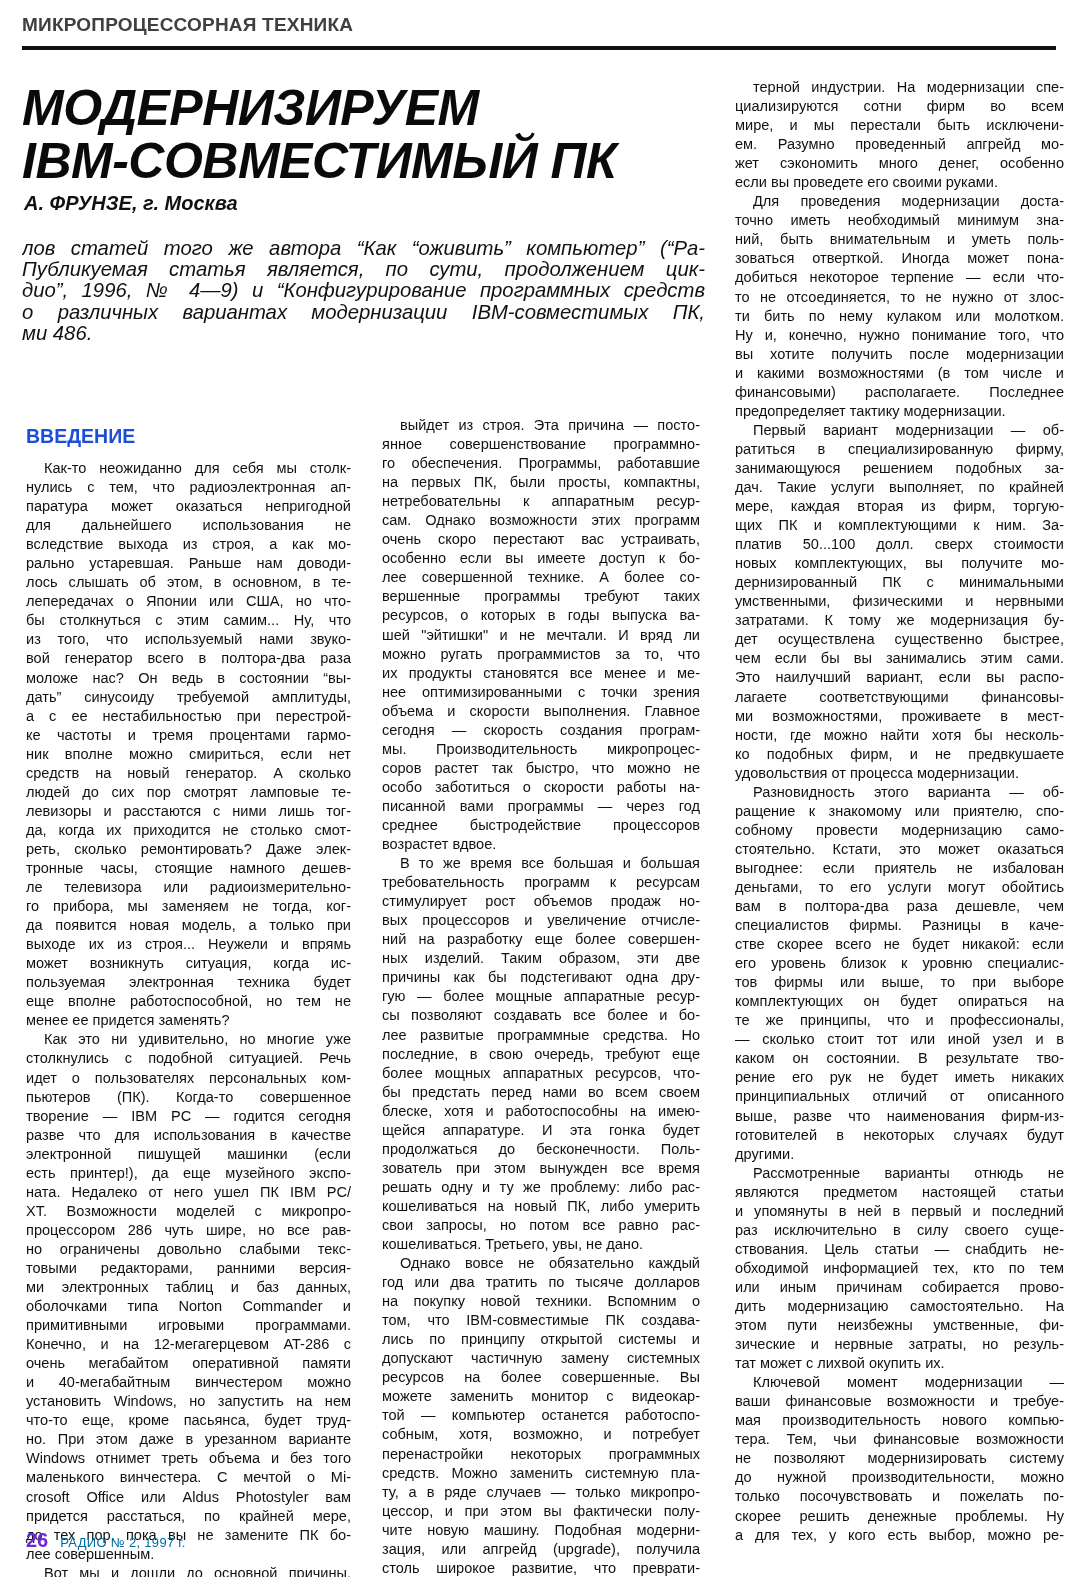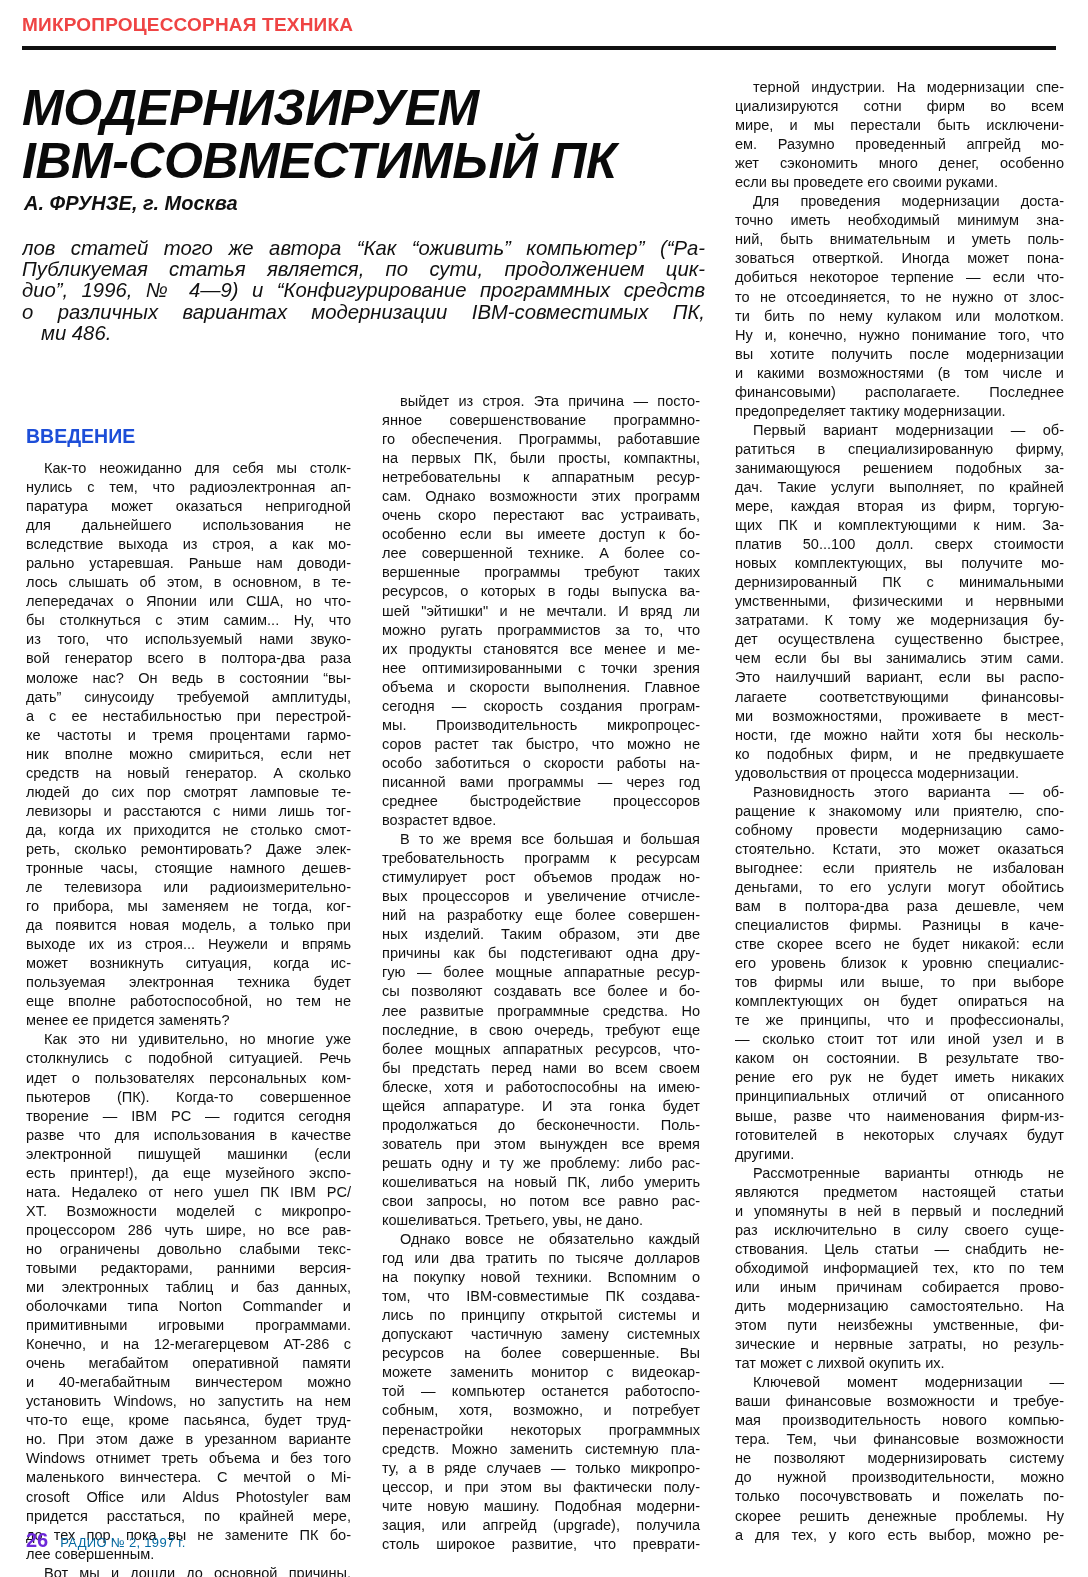--- a/index.html
+++ b/index.html
@@ -1,30 +1,30 @@
 <!DOCTYPE html>
 <html><head>
 <meta charset="utf-8">
 <style>
   html,body{margin:0;padding:0;background:#ffffff;}
   body{width:1088px;height:1577px;position:relative;overflow:hidden;color:#111;font-family:"Liberation Sans",sans-serif;}
-  .section-header{position:absolute;left:22px;top:14px;font-weight:bold;font-size:19px;letter-spacing:0.2px;color:#ef4444;}
+  .section-header{position:absolute;left:22px;top:14px;font-weight:bold;font-size:19px;letter-spacing:0.2px;color:#404040;}
   .header-rule{position:absolute;left:22px;top:46px;width:1034px;height:4px;background:#111;}
   .title{position:absolute;left:22px;top:82px;font-weight:bold;font-style:italic;font-size:50px;line-height:53px;letter-spacing:-0.5px;color:#0a0a0a;}
   .title .tl{display:block;white-space:nowrap;}
   .byline{position:absolute;left:24px;top:192px;font-weight:bold;font-style:italic;font-size:20px;color:#111;}
   .lead{position:absolute;left:22px;top:238px;width:683px;font-style:italic;font-size:20.3px;line-height:21.2px;color:#111;}
   .lead .ln{display:block;text-align:justify;text-align-last:justify;white-space:nowrap;overflow:hidden;}
-  .lead .ln.last{text-align-last:left;margin-left:19px;}
+  .lead .ln.last{text-align-last:left;}
   .col{position:absolute;font-size:14.55px;line-height:19.05px;color:#111;}
   .col .ln{display:block;text-align:justify;text-align-last:justify;white-space:nowrap;height:19.05px;overflow:visible;}
   .col .ln.last{text-align-last:left;}
   .col .ln.indent{padding-left:18px;}
   .col-left{left:26px;top:459px;width:325px;}
-  .col-mid{left:382px;top:392px;width:318px;}
+  .col-mid{left:382px;top:416px;width:318px;}
   .col-right{left:735px;top:78px;width:329px;}
   .h2{font-weight:bold;font-size:19.5px;line-height:24px;display:block;color:#1d4ed8;}
   .h2-left{position:absolute;left:26px;top:424px;}
   .col-right .h2{margin-top:14px;margin-bottom:8px;}
   .footer{position:absolute;left:26px;top:1529px;display:flex;align-items:baseline;gap:12px;}
   .page-num{font-weight:bold;font-size:20px;color:#6d28d9;}
   .issue{font-size:13px;color:#0369a1;letter-spacing:0.3px;}
 </style>
 </head>
 <body>

